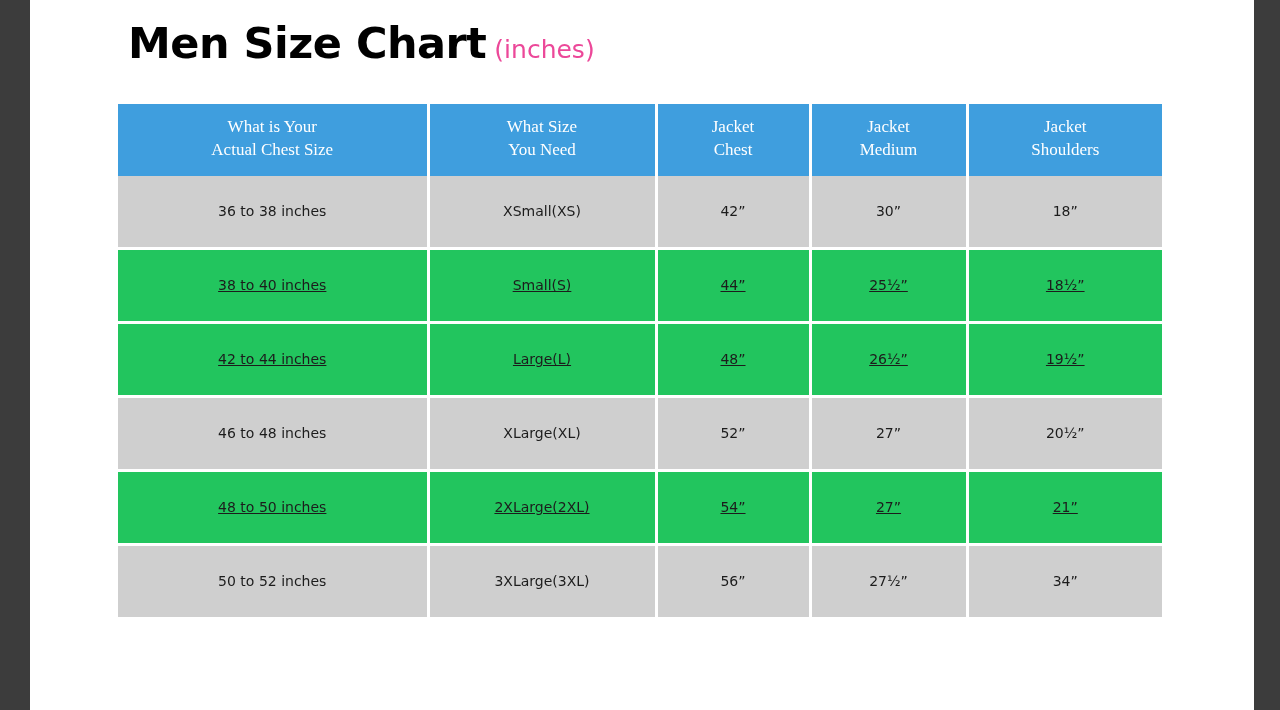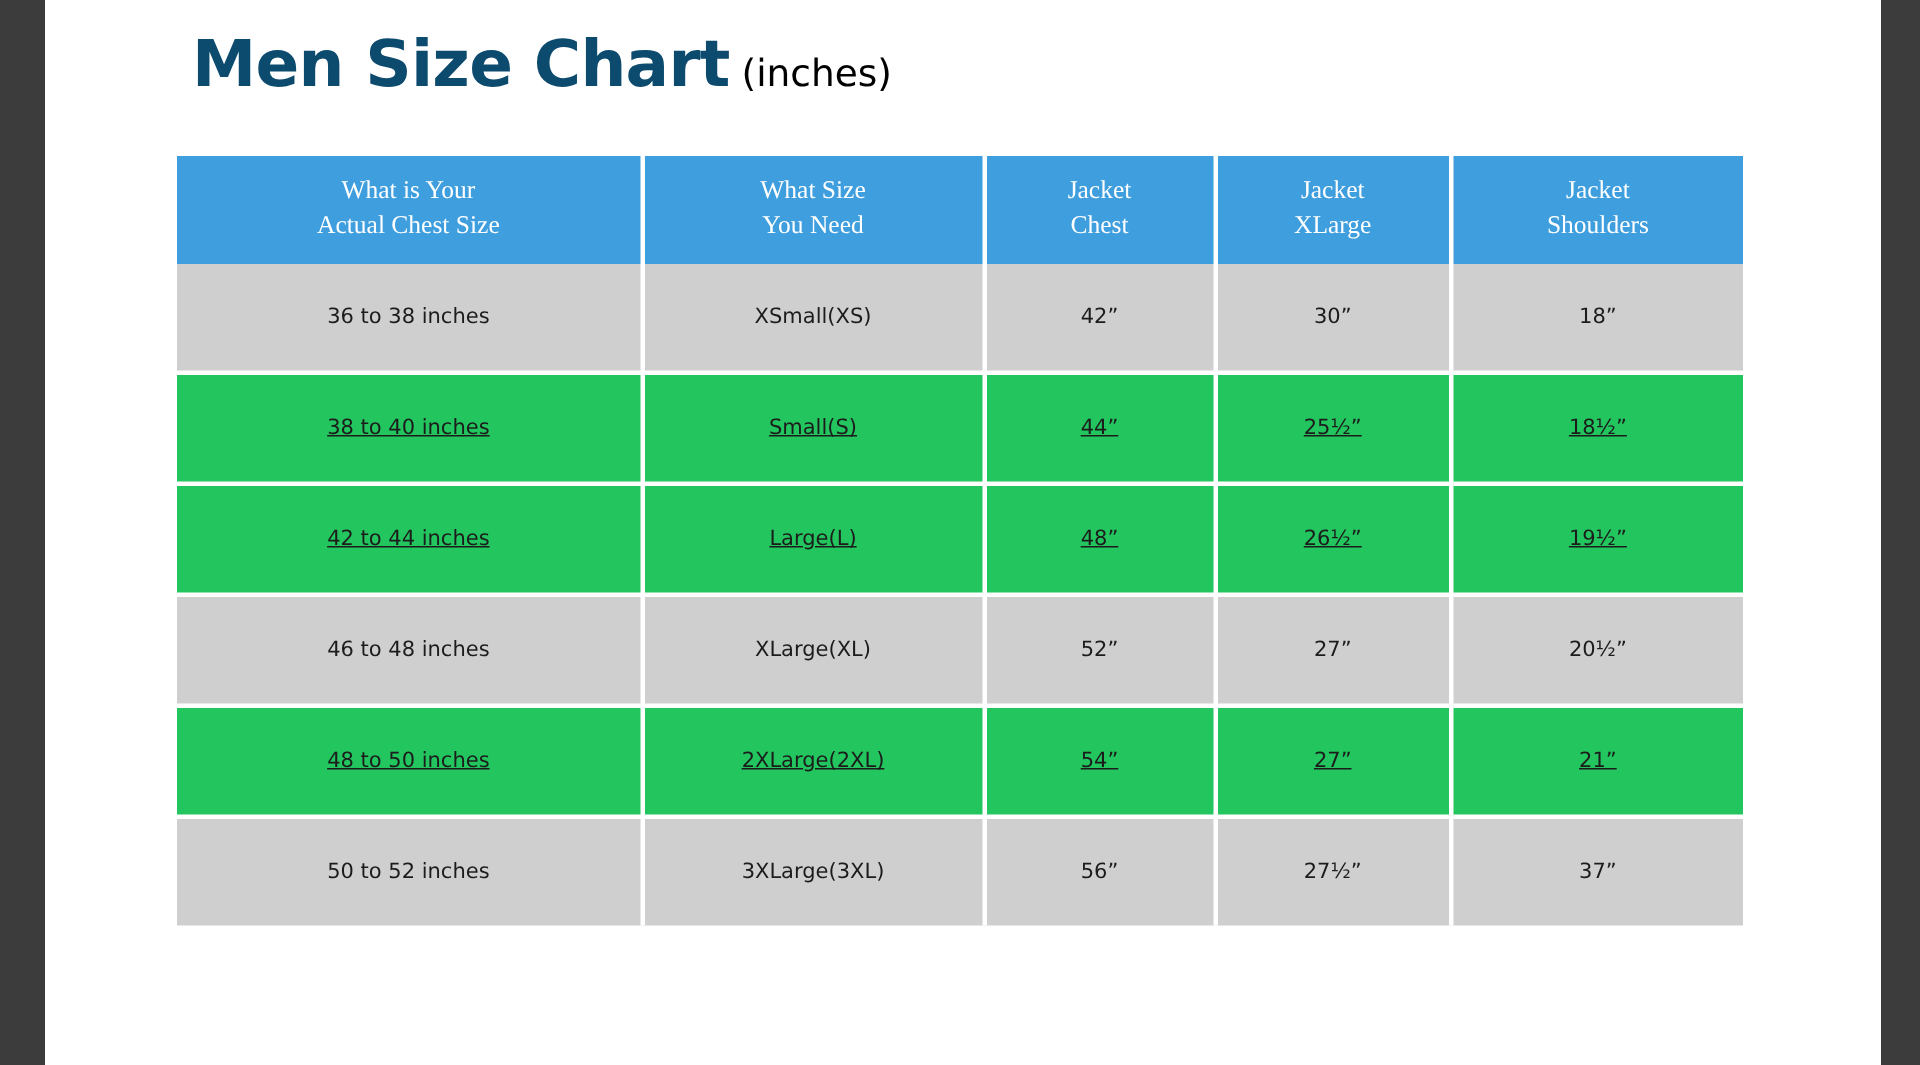--- a/index.html
+++ b/index.html
@@ -43,28 +43,28 @@
   .title-block {
     position: absolute;
     left: 98px;
     top: 18px;
     white-space: nowrap;
   }
   .title-main {
     font-family: "DejaVu Sans", sans-serif;
     font-size: 43px;
     font-weight: bold;
-    color: #0c4a6e;
+    color: #000000;
     letter-spacing: -0.5px;
   }
   .title-sub {
     font-family: "DejaVu Sans", sans-serif;
     font-size: 25px;
     font-weight: normal;
-    color: #000000;
+    color: #ec4899;
     margin-left: 8px;
   }
   table.size-chart {
     position: absolute;
     left: 88px;
     top: 104px;
     width: 1044px;
     border-collapse: collapse;
     table-layout: fixed;
   }
@@ -135,21 +135,21 @@
           <th>
             <span>What Size</span>
             <span class="l2">You Need</span>
           </th>
           <th>
             <span>Jacket</span>
             <span class="l2">Chest</span>
           </th>
           <th>
             <span>Jacket</span>
-            <span class="l2">XLarge</span>
+            <span class="l2">Medium</span>
           </th>
           <th>
             <span>Jacket</span>
             <span class="l2">Shoulders</span>
           </th>
         </tr>
       </thead>
       <tbody>
         <tr class="shade">
           <td>36 to 38 inches</td>
@@ -184,19 +184,19 @@
           <td>2XLarge(2XL)</td>
           <td>54”</td>
           <td>27”</td>
           <td>21”</td>
         </tr>
         <tr class="shade">
           <td>50 to 52 inches</td>
           <td>3XLarge(3XL)</td>
           <td>56”</td>
           <td>27½”</td>
-          <td>37”</td>
+          <td>34”</td>
         </tr>
       </tbody>
     </table>
 
   </div>
 </div>
 
 </body></html>

